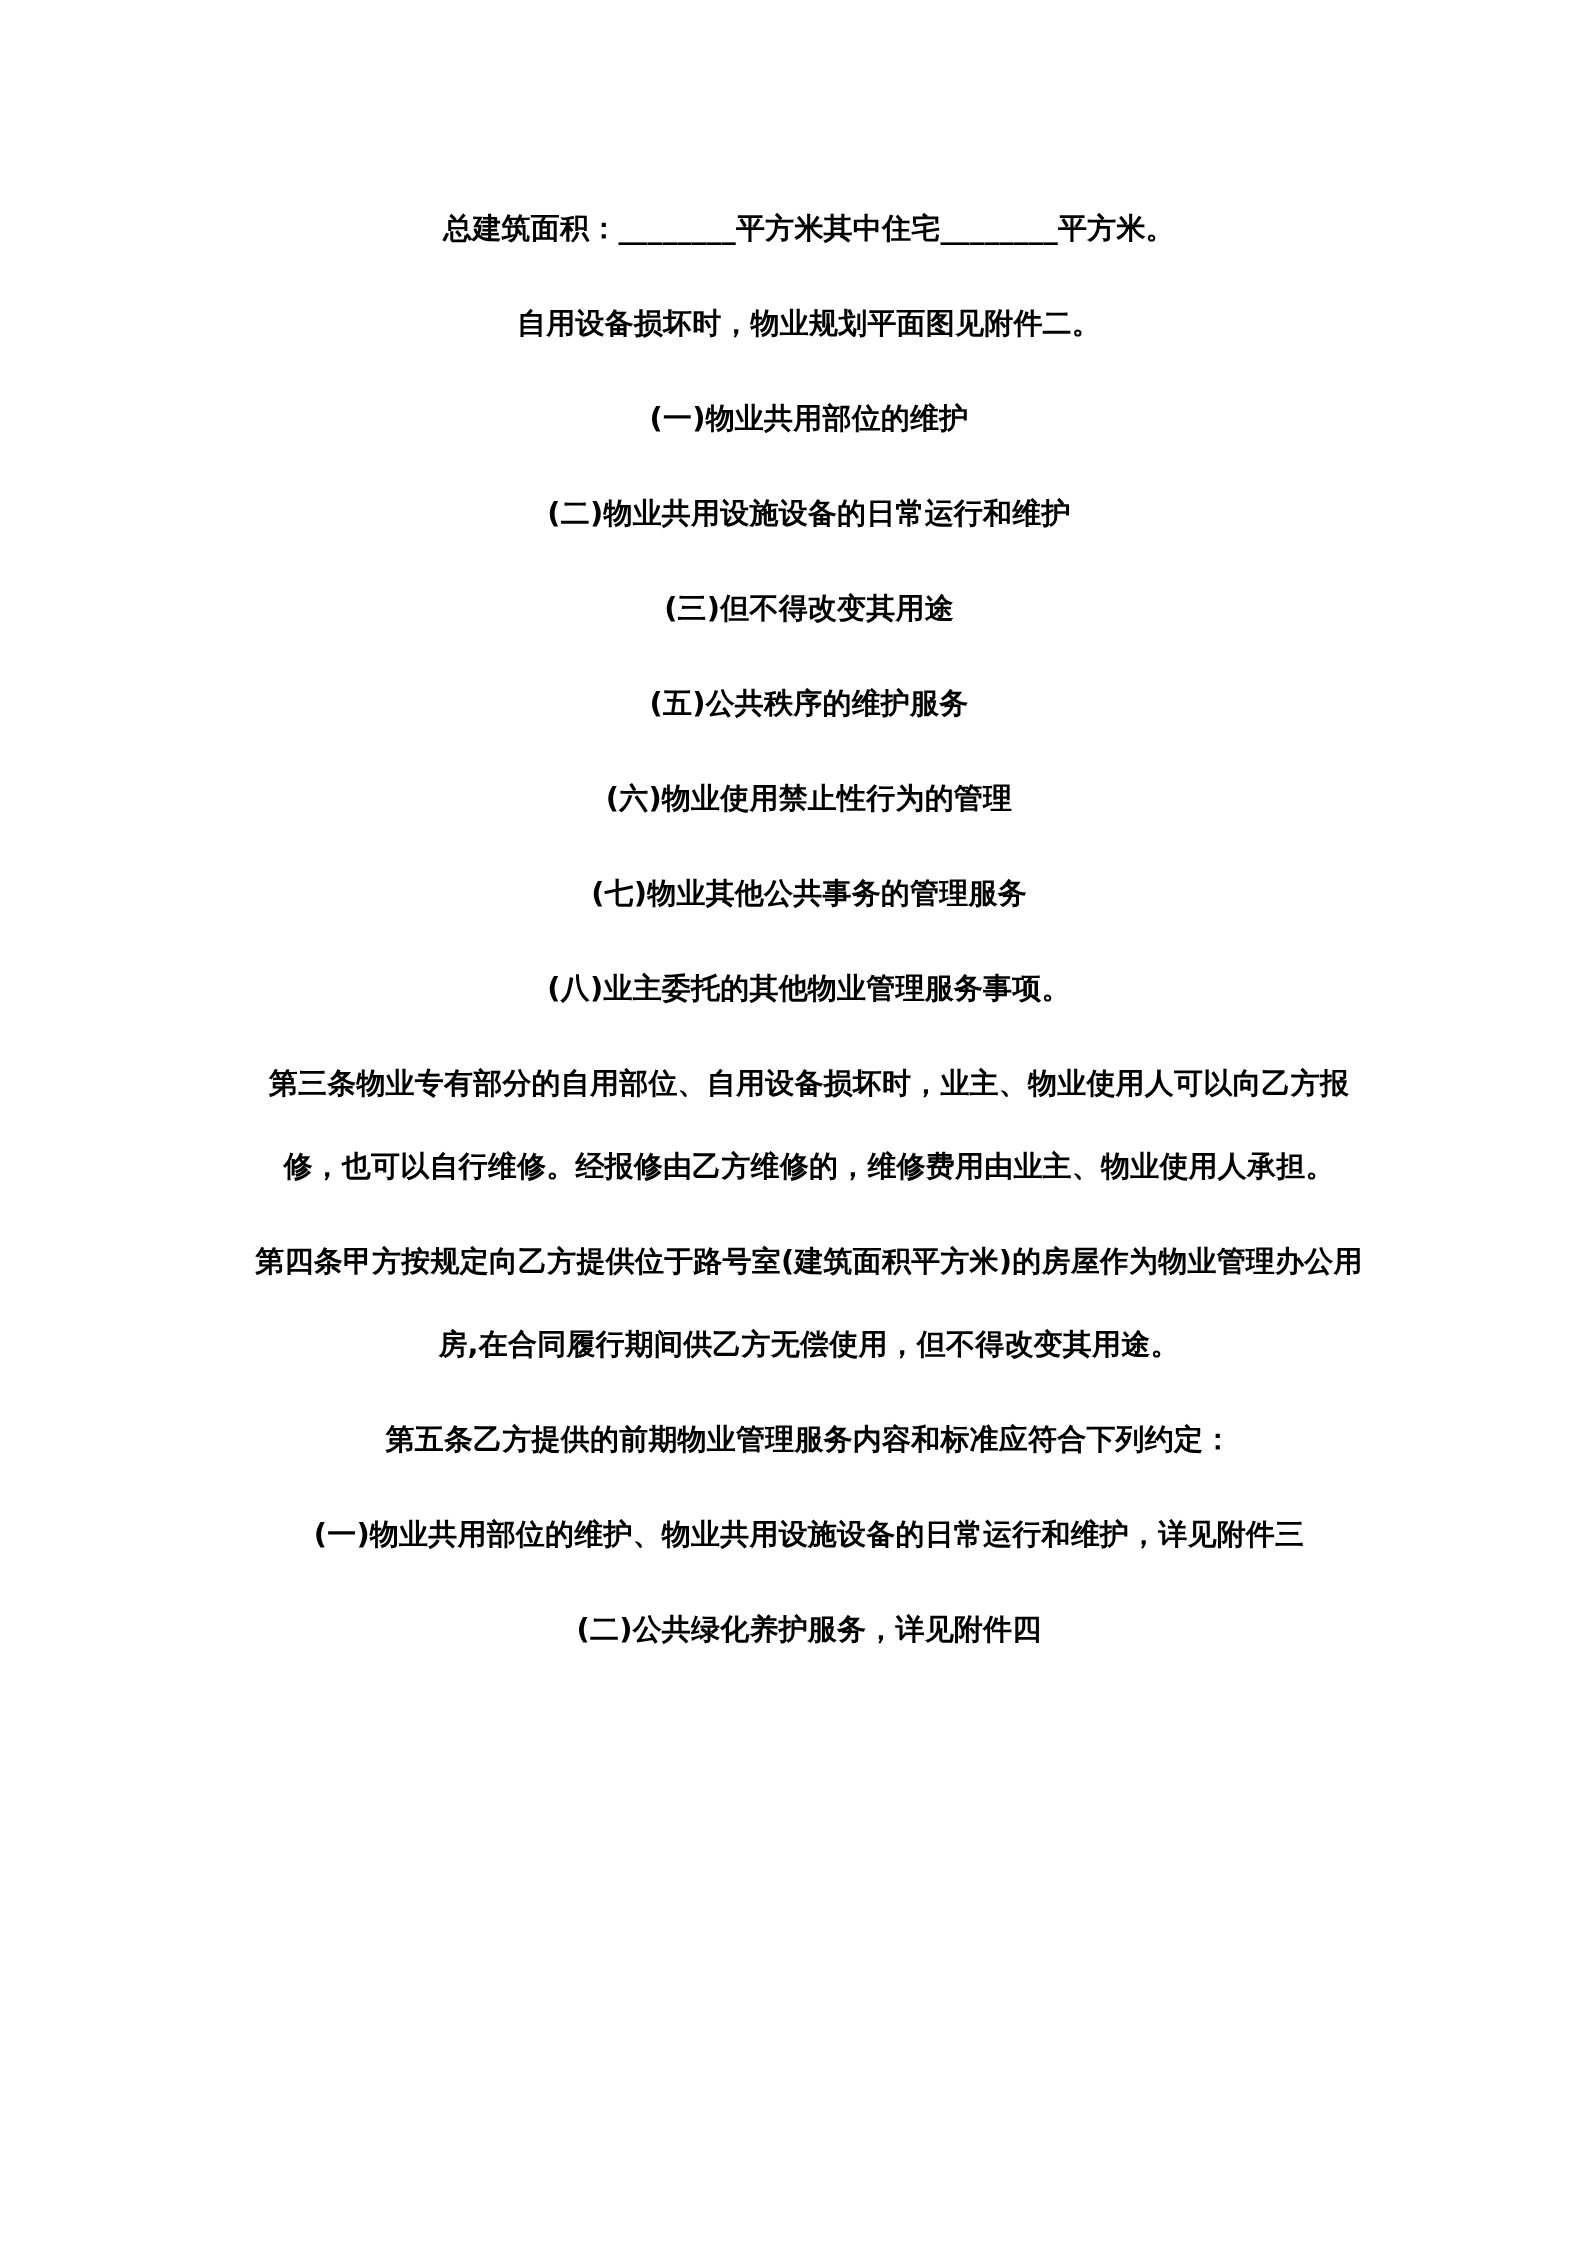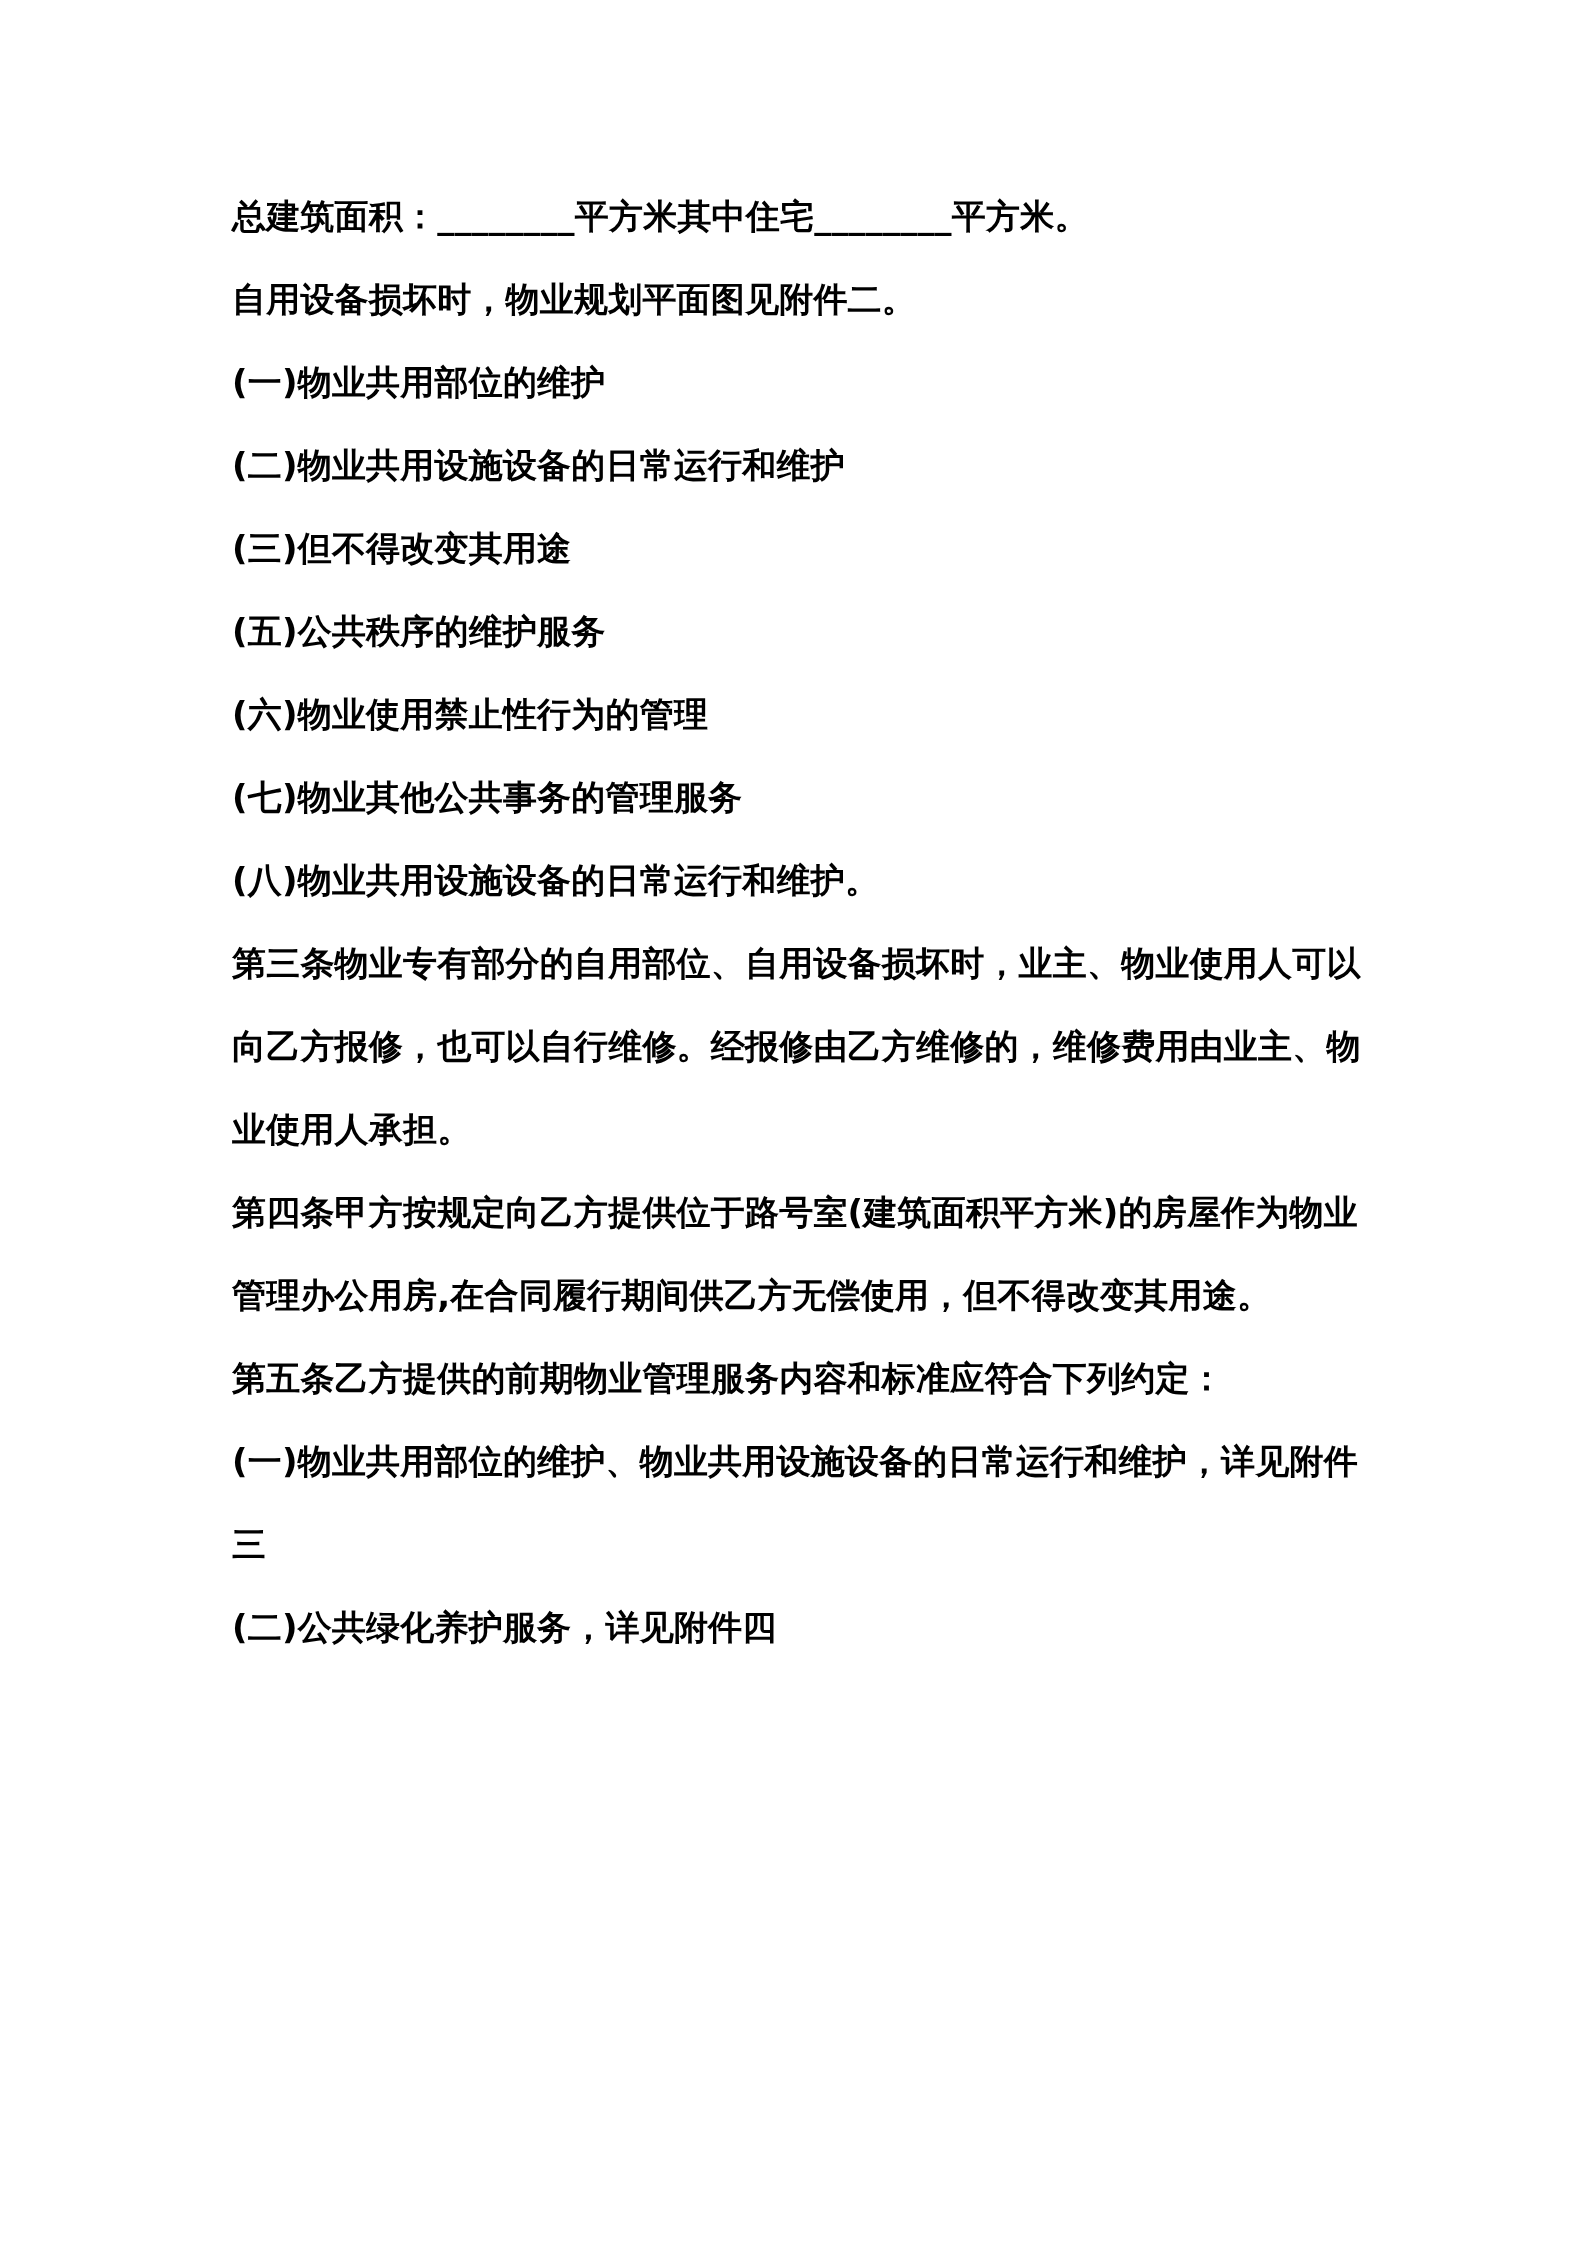--- a/index.html
+++ b/index.html
@@ -20,44 +20,44 @@
     width: 1586px;
     height: 2244px;
     box-sizing: border-box;
     padding: 175px 200px 80px 232px;
     background: #ffffff;
   }
   .doc-body {
     display: block;
   }
   .para {
-    font-size: 34px;
+    font-size: 29px;
     line-height: 83px;
     font-weight: 700;
     letter-spacing: 0.2px;
     white-space: pre-wrap;
     word-break: break-all;
-    text-align: left;
-    margin: 0;
+    text-align: center;
+    margin: 12px;
     padding: 0;
   }
 </style>
 </head>
 <body>
 
 <div class="page">
   <div class="doc-body">
     <p class="para">总建筑面积：________平方米其中住宅________平方米。</p>
     <p class="para">自用设备损坏时，物业规划平面图见附件二。</p>
     <p class="para">(一)物业共用部位的维护</p>
     <p class="para">(二)物业共用设施设备的日常运行和维护</p>
     <p class="para">(三)但不得改变其用途</p>
     <p class="para">(五)公共秩序的维护服务</p>
     <p class="para">(六)物业使用禁止性行为的管理</p>
     <p class="para">(七)物业其他公共事务的管理服务</p>
-    <p class="para">(八)物业共用设施设备的日常运行和维护。</p>
+    <p class="para">(八)业主委托的其他物业管理服务事项。</p>
     <p class="para">第三条物业专有部分的自用部位、自用设备损坏时，业主、物业使用人可以向乙方报修，也可以自行维修。经报修由乙方维修的，维修费用由业主、物业使用人承担。</p>
     <p class="para">第四条甲方按规定向乙方提供位于路号室(建筑面积平方米)的房屋作为物业管理办公用房,在合同履行期间供乙方无偿使用，但不得改变其用途。</p>
     <p class="para">第五条乙方提供的前期物业管理服务内容和标准应符合下列约定：</p>
     <p class="para">(一)物业共用部位的维护、物业共用设施设备的日常运行和维护，详见附件三</p>
     <p class="para">(二)公共绿化养护服务，详见附件四</p>
   </div>
 </div>
 
 </body></html>

